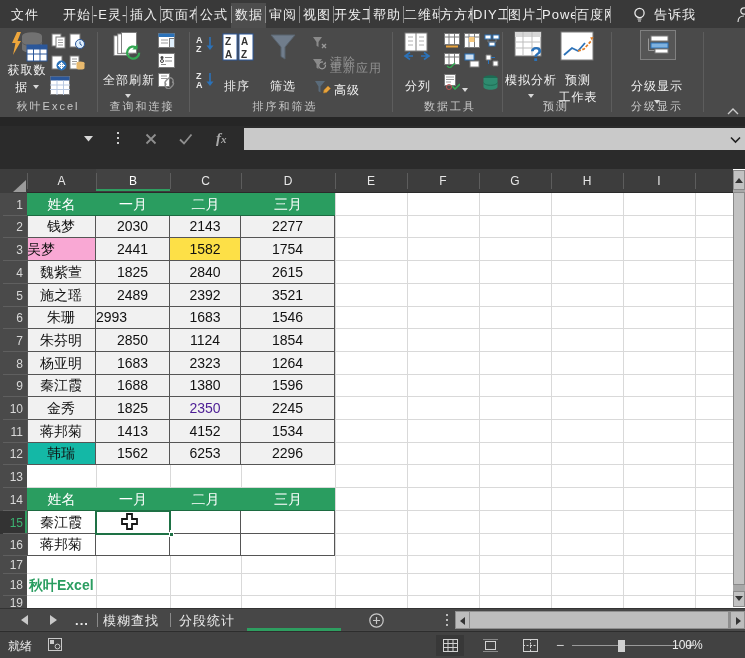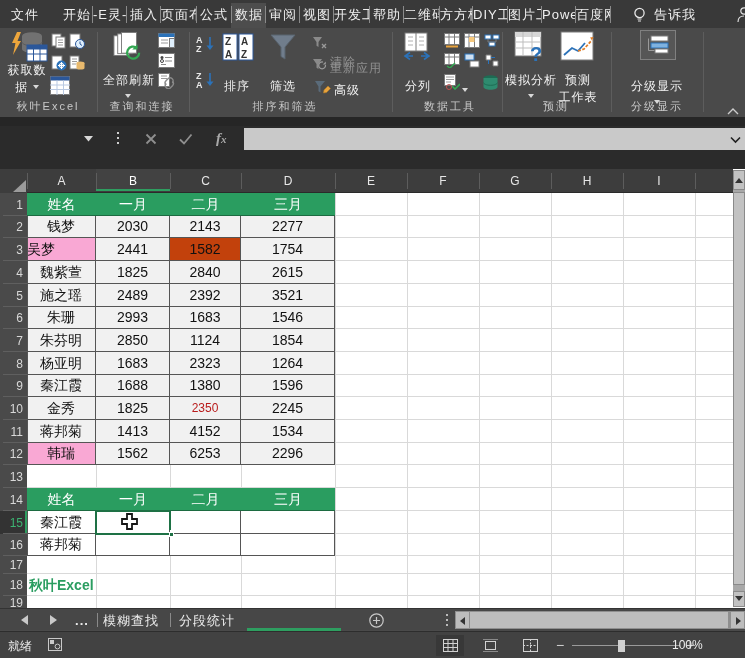--- a/index.html
+++ b/index.html
@@ -427,55 +427,55 @@
       <div class="ab" style="left: 27px; top: 24px; width: 69px; height: 23px; font-size: 14px; text-align: center; line-height: 23px; white-space: nowrap; color: rgb(255, 255, 255);">姓名</div>
       <div class="ab" style="left: 96px; top: 24px; width: 74px; height: 23px; font-size: 14px; text-align: center; line-height: 23px; white-space: nowrap; color: rgb(255, 255, 255);">一月</div>
       <div class="ab" style="left: 170px; top: 24px; width: 71px; height: 23px; font-size: 14px; text-align: center; line-height: 23px; white-space: nowrap; color: rgb(255, 255, 255);">二月</div>
       <div class="ab" style="left: 241px; top: 24px; width: 94px; height: 23px; font-size: 14px; text-align: center; line-height: 23px; white-space: nowrap; color: rgb(255, 255, 255);">三月</div>
       <div class="ab" style="left: 27px; top: 47px; width: 69px; height: 22px; font-size: 14px; color: rgb(17, 17, 17); text-align: center; white-space: nowrap; background: rgb(241, 241, 241); border-right: 1px solid rgb(85, 85, 85); border-bottom: 1px solid rgb(85, 85, 85); line-height: 21px;">钱梦</div>
       <div class="ab" style="left: 96px; top: 47px; width: 74px; height: 22px; font-size: 14px; color: rgb(17, 17, 17); text-align: center; white-space: nowrap; background: rgb(241, 241, 241); border-right: 1px solid rgb(85, 85, 85); border-bottom: 1px solid rgb(85, 85, 85); line-height: 21px;">2030</div>
       <div class="ab" style="left: 170px; top: 47px; width: 71px; height: 22px; font-size: 14px; color: rgb(17, 17, 17); text-align: center; white-space: nowrap; background: rgb(241, 241, 241); border-right: 1px solid rgb(85, 85, 85); border-bottom: 1px solid rgb(85, 85, 85); line-height: 21px;">2143</div>
       <div class="ab" style="left: 241px; top: 47px; width: 94px; height: 22px; font-size: 14px; color: rgb(17, 17, 17); text-align: center; white-space: nowrap; background: rgb(241, 241, 241); border-right: 1px solid rgb(85, 85, 85); border-bottom: 1px solid rgb(85, 85, 85); line-height: 21px;">2277</div>
       <div class="ab" style="left: 27px; top: 69px; width: 69px; height: 23px; font-size: 14px; color: rgb(17, 17, 17); text-align: left; white-space: nowrap; background: #f9a8d4; border-right: 1px solid rgb(85, 85, 85); border-bottom: 1px solid rgb(85, 85, 85); line-height: 22px;">吴梦</div>
       <div class="ab" style="left: 96px; top: 69px; width: 74px; height: 23px; font-size: 14px; color: rgb(17, 17, 17); text-align: center; white-space: nowrap; background: rgb(241, 241, 241); border-right: 1px solid rgb(85, 85, 85); border-bottom: 1px solid rgb(85, 85, 85); line-height: 22px;">2441</div>
-      <div class="ab" style="left: 170px; top: 69px; width: 71px; height: 23px; font-size: 14px; color: rgb(17, 17, 17); text-align: center; white-space: nowrap; background: #c2410c; border-right: 1px solid rgb(85, 85, 85); border-bottom: 1px solid rgb(85, 85, 85); line-height: 22px;">1582</div>
+      <div class="ab" style="left: 170px; top: 69px; width: 71px; height: 23px; font-size: 14px; color: rgb(17, 17, 17); text-align: center; white-space: nowrap; background: #fde047; border-right: 1px solid rgb(85, 85, 85); border-bottom: 1px solid rgb(85, 85, 85); line-height: 22px;">1582</div>
       <div class="ab" style="left: 241px; top: 69px; width: 94px; height: 23px; font-size: 14px; color: rgb(17, 17, 17); text-align: center; white-space: nowrap; background: rgb(241, 241, 241); border-right: 1px solid rgb(85, 85, 85); border-bottom: 1px solid rgb(85, 85, 85); line-height: 22px;">1754</div>
       <div class="ab" style="left: 27px; top: 92px; width: 69px; height: 23px; font-size: 14px; color: rgb(17, 17, 17); text-align: center; white-space: nowrap; background: rgb(241, 241, 241); border-right: 1px solid rgb(85, 85, 85); border-bottom: 1px solid rgb(85, 85, 85); line-height: 22px;">魏紫萱</div>
       <div class="ab" style="left: 96px; top: 92px; width: 74px; height: 23px; font-size: 14px; color: rgb(17, 17, 17); text-align: center; white-space: nowrap; background: rgb(241, 241, 241); border-right: 1px solid rgb(85, 85, 85); border-bottom: 1px solid rgb(85, 85, 85); line-height: 22px;">1825</div>
       <div class="ab" style="left: 170px; top: 92px; width: 71px; height: 23px; font-size: 14px; color: rgb(17, 17, 17); text-align: center; white-space: nowrap; background: rgb(241, 241, 241); border-right: 1px solid rgb(85, 85, 85); border-bottom: 1px solid rgb(85, 85, 85); line-height: 22px;">2840</div>
       <div class="ab" style="left: 241px; top: 92px; width: 94px; height: 23px; font-size: 14px; color: rgb(17, 17, 17); text-align: center; white-space: nowrap; background: rgb(241, 241, 241); border-right: 1px solid rgb(85, 85, 85); border-bottom: 1px solid rgb(85, 85, 85); line-height: 22px;">2615</div>
       <div class="ab" style="left: 27px; top: 115px; width: 69px; height: 23px; font-size: 14px; color: rgb(17, 17, 17); text-align: center; white-space: nowrap; background: rgb(241, 241, 241); border-right: 1px solid rgb(85, 85, 85); border-bottom: 1px solid rgb(85, 85, 85); line-height: 22px;">施之瑶</div>
       <div class="ab" style="left: 96px; top: 115px; width: 74px; height: 23px; font-size: 14px; color: rgb(17, 17, 17); text-align: center; white-space: nowrap; background: rgb(241, 241, 241); border-right: 1px solid rgb(85, 85, 85); border-bottom: 1px solid rgb(85, 85, 85); line-height: 22px;">2489</div>
       <div class="ab" style="left: 170px; top: 115px; width: 71px; height: 23px; font-size: 14px; color: rgb(17, 17, 17); text-align: center; white-space: nowrap; background: rgb(241, 241, 241); border-right: 1px solid rgb(85, 85, 85); border-bottom: 1px solid rgb(85, 85, 85); line-height: 22px;">2392</div>
       <div class="ab" style="left: 241px; top: 115px; width: 94px; height: 23px; font-size: 14px; color: rgb(17, 17, 17); text-align: center; white-space: nowrap; background: rgb(241, 241, 241); border-right: 1px solid rgb(85, 85, 85); border-bottom: 1px solid rgb(85, 85, 85); line-height: 22px;">3521</div>
       <div class="ab" style="left: 27px; top: 138px; width: 69px; height: 22px; font-size: 14px; color: rgb(17, 17, 17); text-align: center; white-space: nowrap; background: rgb(241, 241, 241); border-right: 1px solid rgb(85, 85, 85); border-bottom: 1px solid rgb(85, 85, 85); line-height: 21px;">朱珊</div>
-      <div class="ab" style="left: 96px; top: 138px; width: 74px; height: 22px; font-size: 14px; color: rgb(17, 17, 17); text-align: center; white-space: nowrap; background: rgb(241, 241, 241); border-right: 1px solid rgb(85, 85, 85); border-bottom: 1px solid rgb(85, 85, 85); line-height: 21px;">2993</div>
+      <div class="ab" style="left: 96px; top: 138px; width: 74px; height: 22px; font-size: 14px; color: rgb(17, 17, 17); text-align: left; white-space: nowrap; background: rgb(241, 241, 241); border-right: 1px solid rgb(85, 85, 85); border-bottom: 1px solid rgb(85, 85, 85); line-height: 21px;">2993</div>
       <div class="ab" style="left: 170px; top: 138px; width: 71px; height: 22px; font-size: 14px; color: rgb(17, 17, 17); text-align: center; white-space: nowrap; background: rgb(241, 241, 241); border-right: 1px solid rgb(85, 85, 85); border-bottom: 1px solid rgb(85, 85, 85); line-height: 21px;">1683</div>
       <div class="ab" style="left: 241px; top: 138px; width: 94px; height: 22px; font-size: 14px; color: rgb(17, 17, 17); text-align: center; white-space: nowrap; background: rgb(241, 241, 241); border-right: 1px solid rgb(85, 85, 85); border-bottom: 1px solid rgb(85, 85, 85); line-height: 21px;">1546</div>
       <div class="ab" style="left: 27px; top: 160px; width: 69px; height: 23px; font-size: 14px; color: rgb(17, 17, 17); text-align: center; white-space: nowrap; background: rgb(241, 241, 241); border-right: 1px solid rgb(85, 85, 85); border-bottom: 1px solid rgb(85, 85, 85); line-height: 22px;">朱芬明</div>
       <div class="ab" style="left: 96px; top: 160px; width: 74px; height: 23px; font-size: 14px; color: rgb(17, 17, 17); text-align: center; white-space: nowrap; background: rgb(241, 241, 241); border-right: 1px solid rgb(85, 85, 85); border-bottom: 1px solid rgb(85, 85, 85); line-height: 22px;">2850</div>
       <div class="ab" style="left: 170px; top: 160px; width: 71px; height: 23px; font-size: 14px; color: rgb(17, 17, 17); text-align: center; white-space: nowrap; background: rgb(241, 241, 241); border-right: 1px solid rgb(85, 85, 85); border-bottom: 1px solid rgb(85, 85, 85); line-height: 22px;">1124</div>
       <div class="ab" style="left: 241px; top: 160px; width: 94px; height: 23px; font-size: 14px; color: rgb(17, 17, 17); text-align: center; white-space: nowrap; background: rgb(241, 241, 241); border-right: 1px solid rgb(85, 85, 85); border-bottom: 1px solid rgb(85, 85, 85); line-height: 22px;">1854</div>
       <div class="ab" style="left: 27px; top: 183px; width: 69px; height: 23px; font-size: 14px; color: rgb(17, 17, 17); text-align: center; white-space: nowrap; background: rgb(241, 241, 241); border-right: 1px solid rgb(85, 85, 85); border-bottom: 1px solid rgb(85, 85, 85); line-height: 22px;">杨亚明</div>
       <div class="ab" style="left: 96px; top: 183px; width: 74px; height: 23px; font-size: 14px; color: rgb(17, 17, 17); text-align: center; white-space: nowrap; background: rgb(241, 241, 241); border-right: 1px solid rgb(85, 85, 85); border-bottom: 1px solid rgb(85, 85, 85); line-height: 22px;">1683</div>
       <div class="ab" style="left: 170px; top: 183px; width: 71px; height: 23px; font-size: 14px; color: rgb(17, 17, 17); text-align: center; white-space: nowrap; background: rgb(241, 241, 241); border-right: 1px solid rgb(85, 85, 85); border-bottom: 1px solid rgb(85, 85, 85); line-height: 22px;">2323</div>
       <div class="ab" style="left: 241px; top: 183px; width: 94px; height: 23px; font-size: 14px; color: rgb(17, 17, 17); text-align: center; white-space: nowrap; background: rgb(241, 241, 241); border-right: 1px solid rgb(85, 85, 85); border-bottom: 1px solid rgb(85, 85, 85); line-height: 22px;">1264</div>
       <div class="ab" style="left: 27px; top: 206px; width: 69px; height: 22px; font-size: 14px; color: rgb(17, 17, 17); text-align: center; white-space: nowrap; background: rgb(241, 241, 241); border-right: 1px solid rgb(85, 85, 85); border-bottom: 1px solid rgb(85, 85, 85); line-height: 21px;">秦江霞</div>
       <div class="ab" style="left: 96px; top: 206px; width: 74px; height: 22px; font-size: 14px; color: rgb(17, 17, 17); text-align: center; white-space: nowrap; background: rgb(241, 241, 241); border-right: 1px solid rgb(85, 85, 85); border-bottom: 1px solid rgb(85, 85, 85); line-height: 21px;">1688</div>
       <div class="ab" style="left: 170px; top: 206px; width: 71px; height: 22px; font-size: 14px; color: rgb(17, 17, 17); text-align: center; white-space: nowrap; background: rgb(241, 241, 241); border-right: 1px solid rgb(85, 85, 85); border-bottom: 1px solid rgb(85, 85, 85); line-height: 21px;">1380</div>
       <div class="ab" style="left: 241px; top: 206px; width: 94px; height: 22px; font-size: 14px; color: rgb(17, 17, 17); text-align: center; white-space: nowrap; background: rgb(241, 241, 241); border-right: 1px solid rgb(85, 85, 85); border-bottom: 1px solid rgb(85, 85, 85); line-height: 21px;">1596</div>
       <div class="ab" style="left: 27px; top: 228px; width: 69px; height: 23px; font-size: 14px; color: rgb(17, 17, 17); text-align: center; white-space: nowrap; background: rgb(241, 241, 241); border-right: 1px solid rgb(85, 85, 85); border-bottom: 1px solid rgb(85, 85, 85); line-height: 22px;">金秀</div>
       <div class="ab" style="left: 96px; top: 228px; width: 74px; height: 23px; font-size: 14px; color: rgb(17, 17, 17); text-align: center; white-space: nowrap; background: rgb(241, 241, 241); border-right: 1px solid rgb(85, 85, 85); border-bottom: 1px solid rgb(85, 85, 85); line-height: 22px;">1825</div>
-      <div class="ab" style="left: 170px; top: 228px; width: 71px; height: 23px; font-size: 12px; color: #b91c1c; text-align: center; white-space: nowrap; background: rgb(241, 241, 241); border-right: 1px solid rgb(85, 85, 85); border-bottom: 1px solid rgb(85, 85, 85); line-height: 22px;">2350</div>
+      <div class="ab" style="left: 170px; top: 228px; width: 71px; height: 23px; font-size: 14px; color: #4c1d95; text-align: center; white-space: nowrap; background: rgb(241, 241, 241); border-right: 1px solid rgb(85, 85, 85); border-bottom: 1px solid rgb(85, 85, 85); line-height: 22px;">2350</div>
       <div class="ab" style="left: 241px; top: 228px; width: 94px; height: 23px; font-size: 14px; color: rgb(17, 17, 17); text-align: center; white-space: nowrap; background: rgb(241, 241, 241); border-right: 1px solid rgb(85, 85, 85); border-bottom: 1px solid rgb(85, 85, 85); line-height: 22px;">2245</div>
       <div class="ab" style="left: 27px; top: 251px; width: 69px; height: 23px; font-size: 14px; color: rgb(17, 17, 17); text-align: center; white-space: nowrap; background: rgb(241, 241, 241); border-right: 1px solid rgb(85, 85, 85); border-bottom: 1px solid rgb(85, 85, 85); line-height: 22px;">蒋邦菊</div>
       <div class="ab" style="left: 96px; top: 251px; width: 74px; height: 23px; font-size: 14px; color: rgb(17, 17, 17); text-align: center; white-space: nowrap; background: rgb(241, 241, 241); border-right: 1px solid rgb(85, 85, 85); border-bottom: 1px solid rgb(85, 85, 85); line-height: 22px;">1413</div>
       <div class="ab" style="left: 170px; top: 251px; width: 71px; height: 23px; font-size: 14px; color: rgb(17, 17, 17); text-align: center; white-space: nowrap; background: rgb(241, 241, 241); border-right: 1px solid rgb(85, 85, 85); border-bottom: 1px solid rgb(85, 85, 85); line-height: 22px;">4152</div>
       <div class="ab" style="left: 241px; top: 251px; width: 94px; height: 23px; font-size: 14px; color: rgb(17, 17, 17); text-align: center; white-space: nowrap; background: rgb(241, 241, 241); border-right: 1px solid rgb(85, 85, 85); border-bottom: 1px solid rgb(85, 85, 85); line-height: 22px;">1534</div>
-      <div class="ab" style="left: 27px; top: 274px; width: 69px; height: 22px; font-size: 14px; color: rgb(17, 17, 17); text-align: center; white-space: nowrap; background: #f9a8d4; border-right: 1px solid rgb(85, 85, 85); border-bottom: 1px solid rgb(85, 85, 85); line-height: 21px;">韩瑞</div>
+      <div class="ab" style="left: 27px; top: 274px; width: 69px; height: 22px; font-size: 14px; color: rgb(17, 17, 17); text-align: center; white-space: nowrap; background: #14b8a6; border-right: 1px solid rgb(85, 85, 85); border-bottom: 1px solid rgb(85, 85, 85); line-height: 21px;">韩瑞</div>
       <div class="ab" style="left: 96px; top: 274px; width: 74px; height: 22px; font-size: 14px; color: rgb(17, 17, 17); text-align: center; white-space: nowrap; background: rgb(241, 241, 241); border-right: 1px solid rgb(85, 85, 85); border-bottom: 1px solid rgb(85, 85, 85); line-height: 21px;">1562</div>
       <div class="ab" style="left: 170px; top: 274px; width: 71px; height: 22px; font-size: 14px; color: rgb(17, 17, 17); text-align: center; white-space: nowrap; background: rgb(241, 241, 241); border-right: 1px solid rgb(85, 85, 85); border-bottom: 1px solid rgb(85, 85, 85); line-height: 21px;">6253</div>
       <div class="ab" style="left: 241px; top: 274px; width: 94px; height: 22px; font-size: 14px; color: rgb(17, 17, 17); text-align: center; white-space: nowrap; background: rgb(241, 241, 241); border-right: 1px solid rgb(85, 85, 85); border-bottom: 1px solid rgb(85, 85, 85); line-height: 21px;">2296</div>
       <div class="ab" style="left: 27px; top: 47px; width: 1px; height: 249px; background: rgb(85, 85, 85);"></div>
       <div class="ab" style="left: 27px; top: 319px; width: 308px; height: 23px; background: rgb(42, 157, 96); border-bottom: 1px solid rgb(28, 107, 65);"></div>
       <div class="ab" style="left: 27px; top: 319px; width: 69px; height: 23px; font-size: 14px; text-align: center; line-height: 23px; white-space: nowrap; color: rgb(255, 255, 255);">姓名</div>
       <div class="ab" style="left: 96px; top: 319px; width: 74px; height: 23px; font-size: 14px; text-align: center; line-height: 23px; white-space: nowrap; color: rgb(255, 255, 255);">一月</div>
       <div class="ab" style="left: 170px; top: 319px; width: 71px; height: 23px; font-size: 14px; text-align: center; line-height: 23px; white-space: nowrap; color: rgb(255, 255, 255);">二月</div>
       <div class="ab" style="left: 241px; top: 319px; width: 94px; height: 23px; font-size: 14px; text-align: center; line-height: 23px; white-space: nowrap; color: rgb(255, 255, 255);">三月</div>
       <div class="ab" style="left: 27px; top: 342px; width: 69px; height: 23px; font-size: 14px; color: rgb(17, 17, 17); text-align: center; white-space: nowrap; background: rgb(255, 255, 255); border-right: 1px solid rgb(85, 85, 85); border-bottom: 1px solid rgb(85, 85, 85); line-height: 22px;">秦江霞</div>

